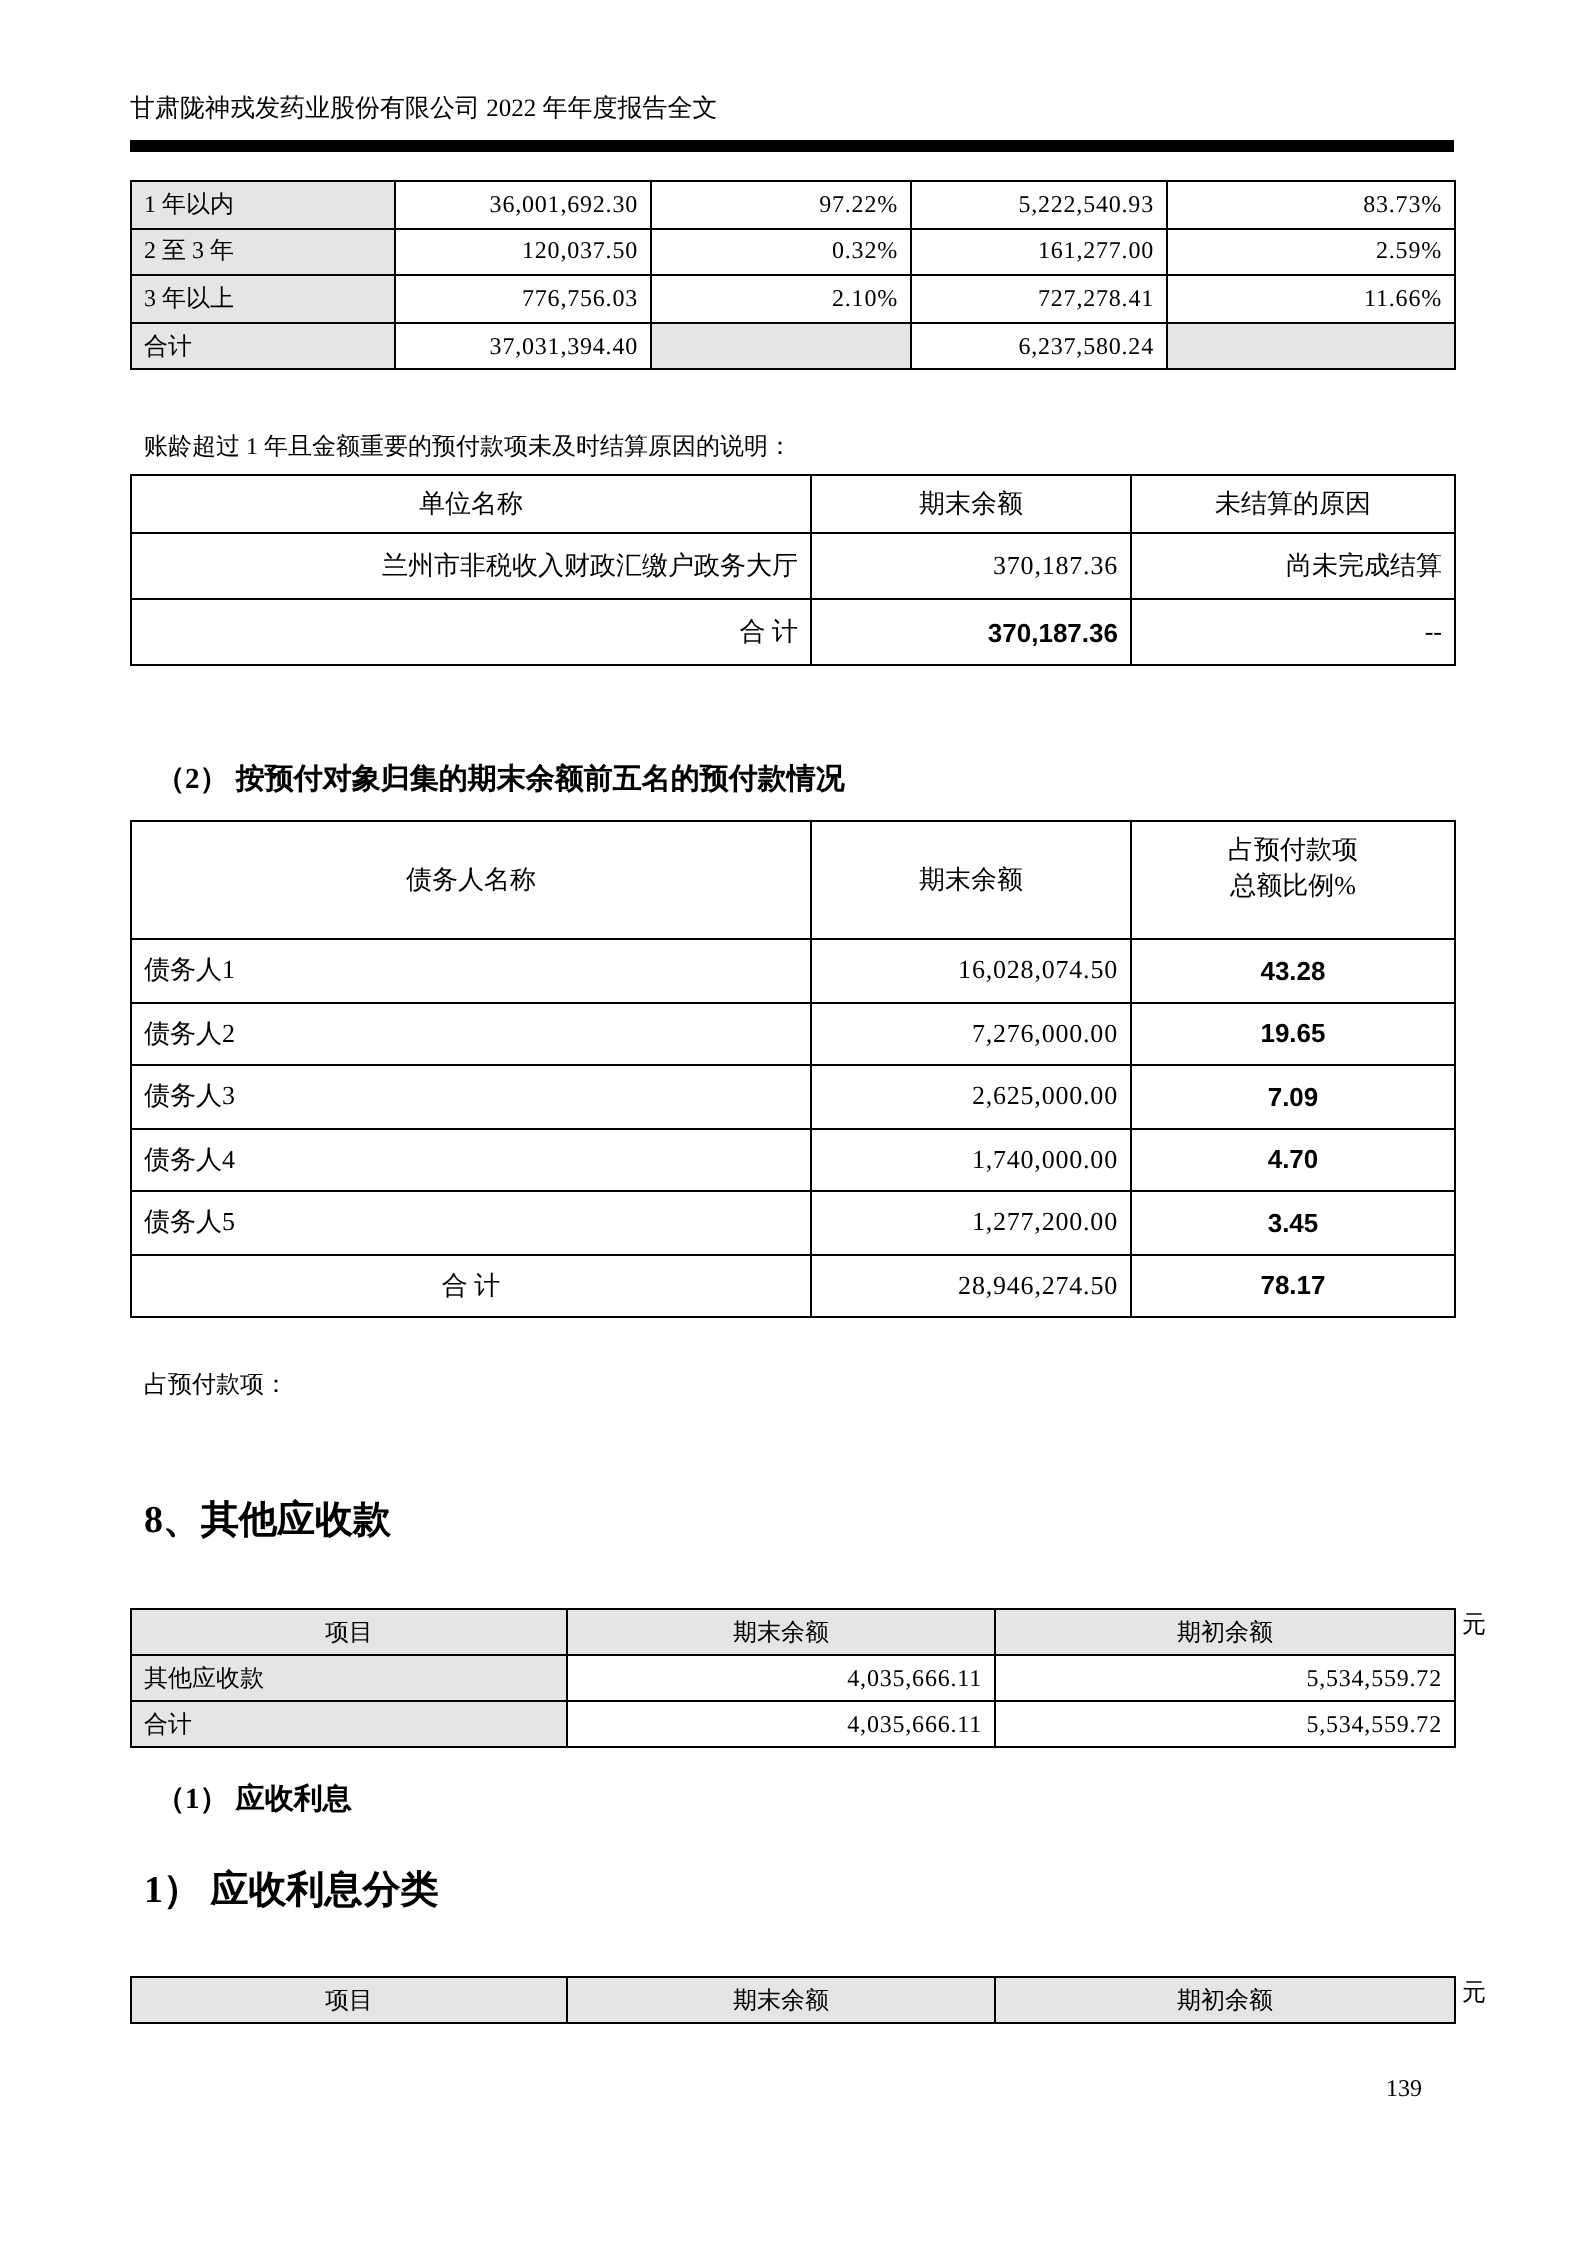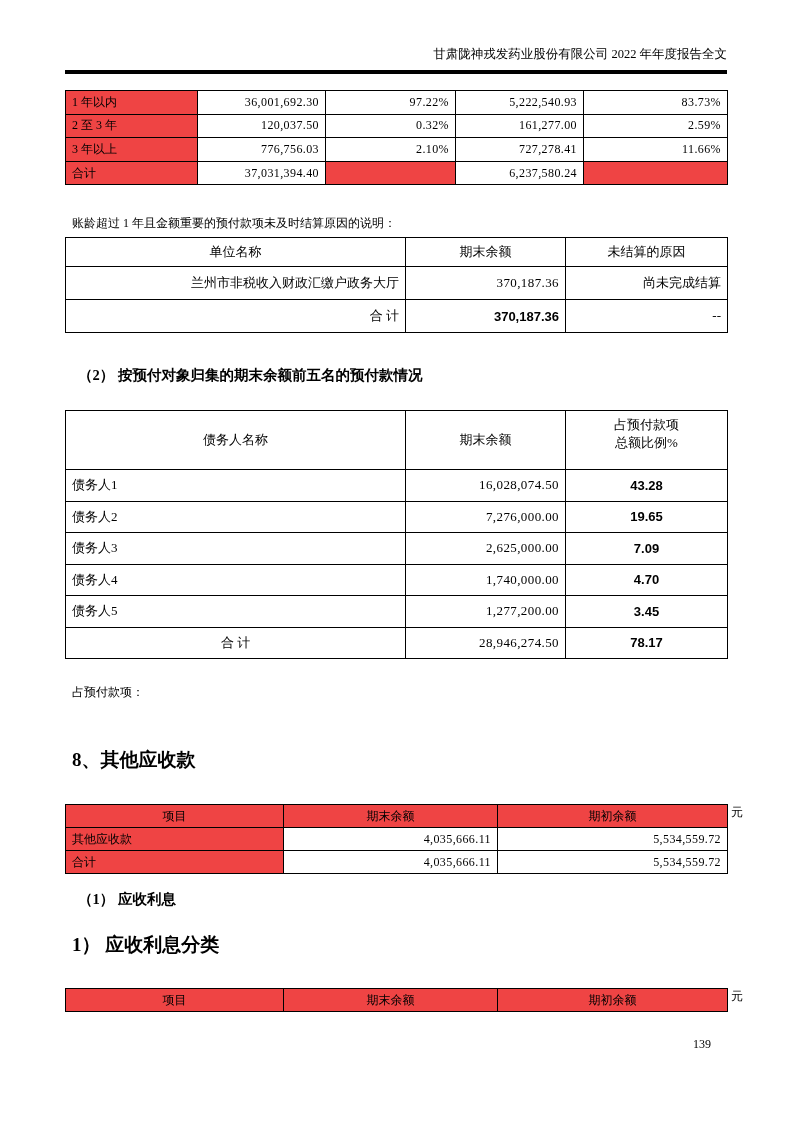--- a/index.html
+++ b/index.html
@@ -5,28 +5,28 @@
   html,body{margin:0;padding:0;}
   body{
     width:793px;height:1122px;background:#ffffff;color:#000;
     font-family:"Liberation Serif","DejaVu Serif",serif;
     position:relative;overflow:hidden;
   }
   .abs{position:absolute;}
   
   .page-header{
     left:65px;top:46px;width:662px;
-    text-align:right;font-size:12.5px;
-    padding-bottom:7px;border-bottom:4px solid #000000;
+    font-size:12.5px;
+    padding-bottom:7px;border-bottom:6px solid #000000;
   }
   
   table{border-collapse:collapse;table-layout:fixed;width:662px;font-size:12px;}
   table{border:1.5px solid #000;}
   td{border:1px solid #000;padding:0 6px;overflow:hidden;white-space:nowrap;}
-  .gray{background:#ef4444;}
+  .gray{background:#e5e5e5;}
   .num{text-align:right;letter-spacing:0.4px;}
   .left{text-align:left;}
   .center{text-align:center;}
   .boldnum{
     font-family:"Liberation Sans","DejaVu Sans",sans-serif;
     font-weight:bold;letter-spacing:0;
   }
   
   .t-aging{left:65px;top:90px;}
   .t-aging td{height:22.6px;}
@@ -117,21 +117,21 @@
     <td class="center">尚未完成结算</td>
   </tr>
   <tr class="data-row">
     <td class="center">合 计</td>
     <td class="num boldnum">370,187.36</td>
     <td class="center">--</td>
   </tr>
 </tbody>
   </table>
 
-<div class="abs heading" style="top:366px;">（2） 按预付对象归集的期末余额前五名的预付款情况</div>
+<div class="abs heading" style="top:380px;">（2） 按预付对象归集的期末余额前五名的预付款情况</div>
 
 <table class="abs t-top5">
   <colgroup>
       <col style="width:340px">
       <col style="width:160px">
       <col style="width:162px">
     </colgroup>
   <tbody>
       <tr>
     <td class="center hdr-tall">债务人名称</td>

